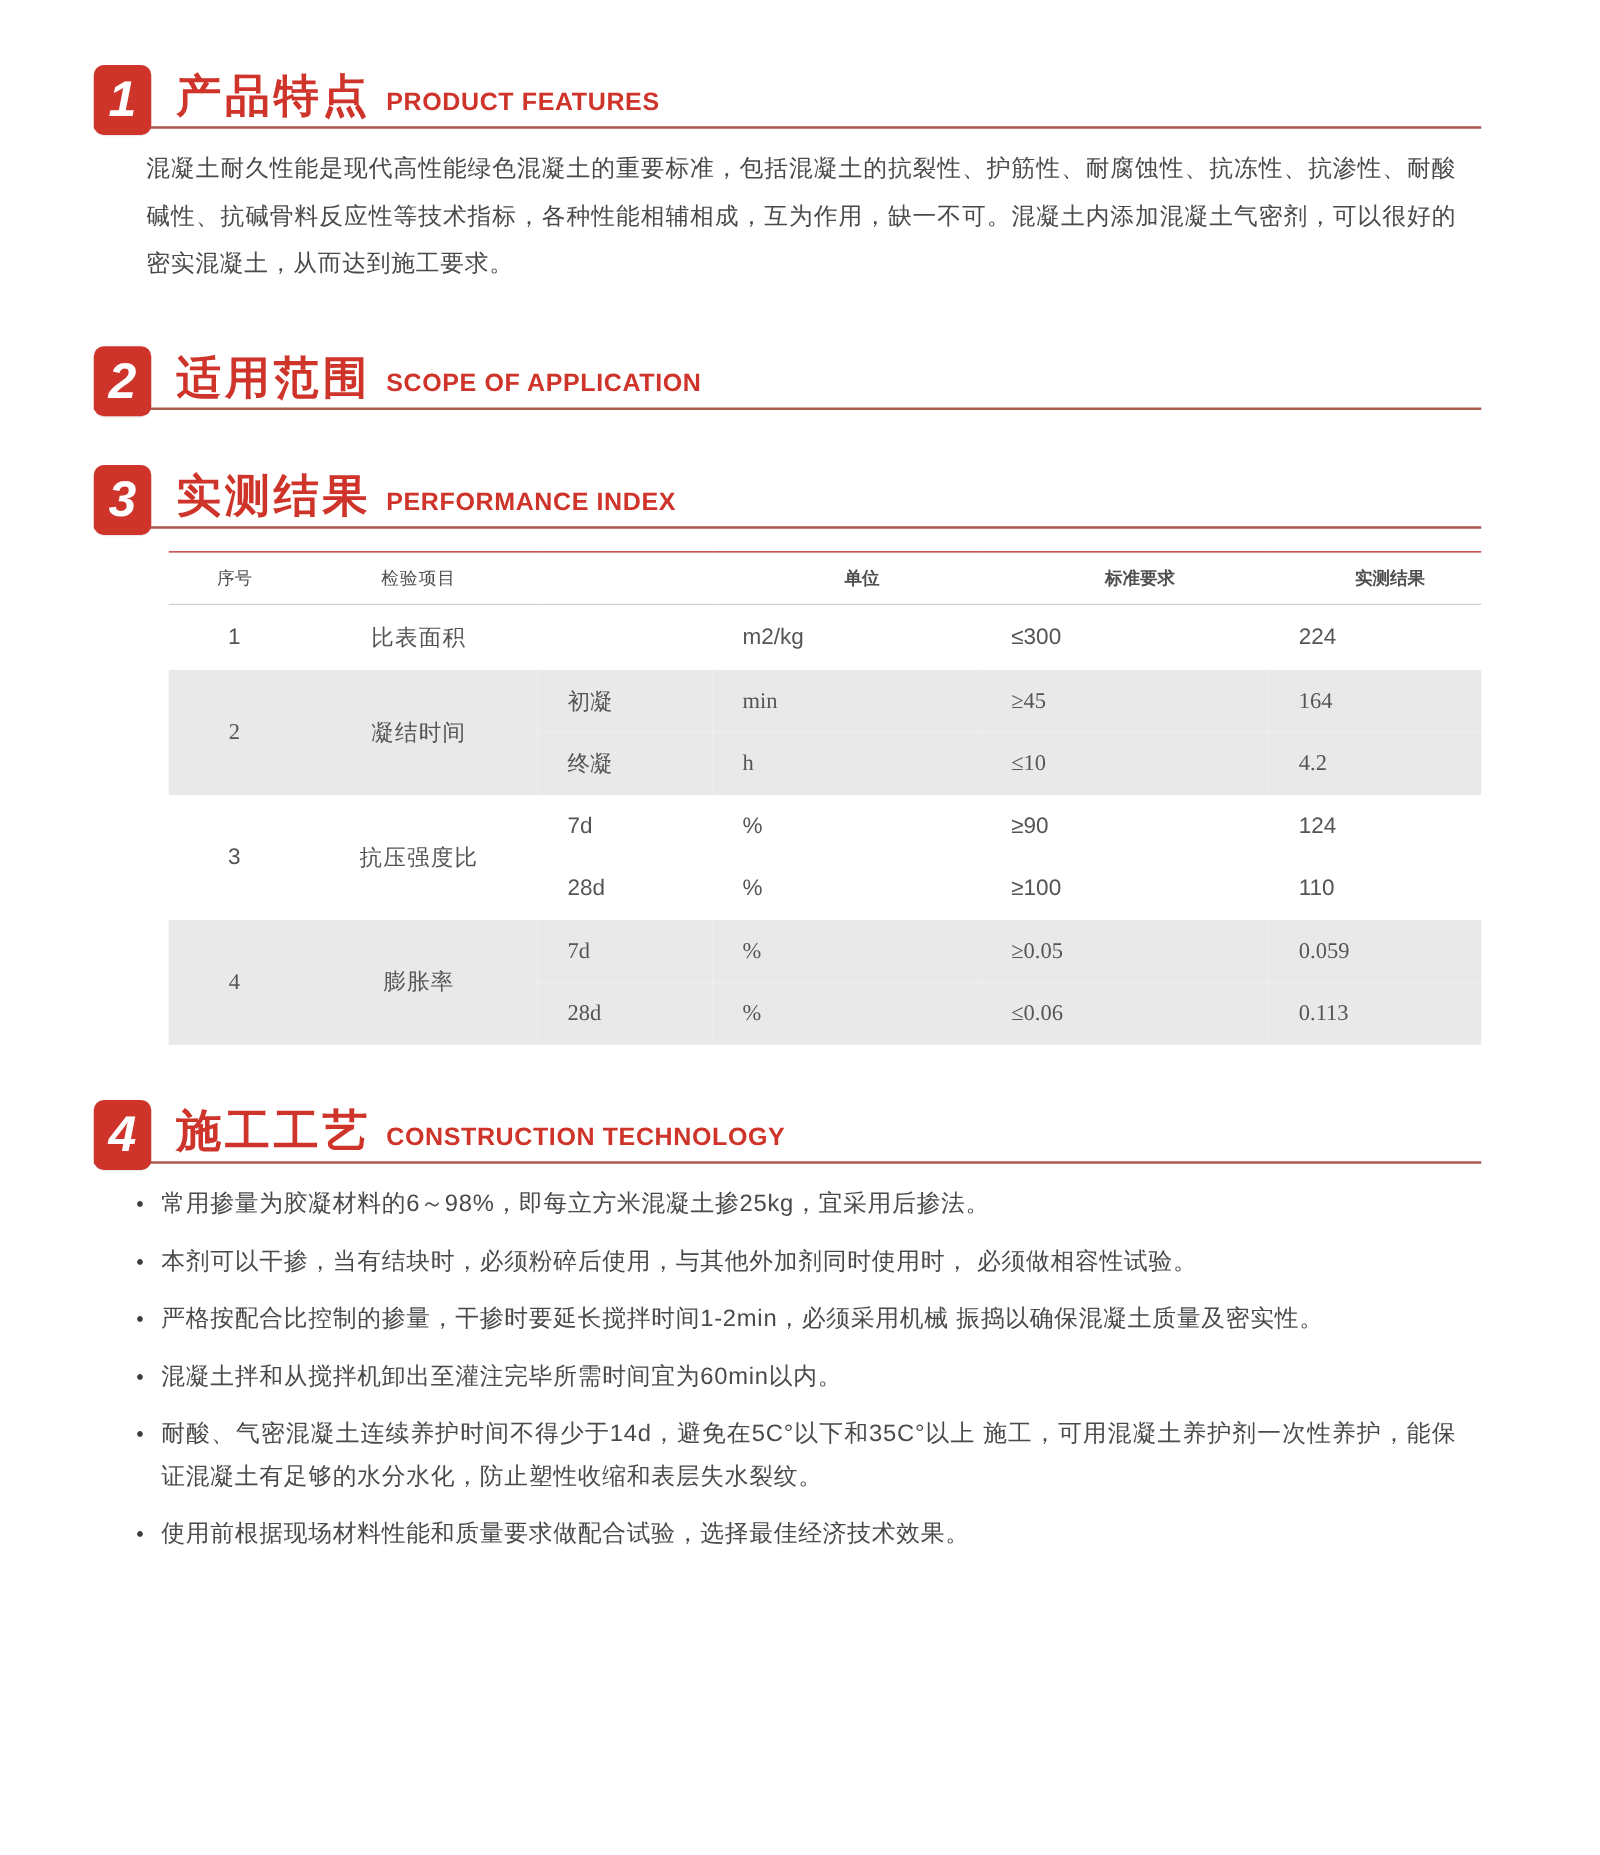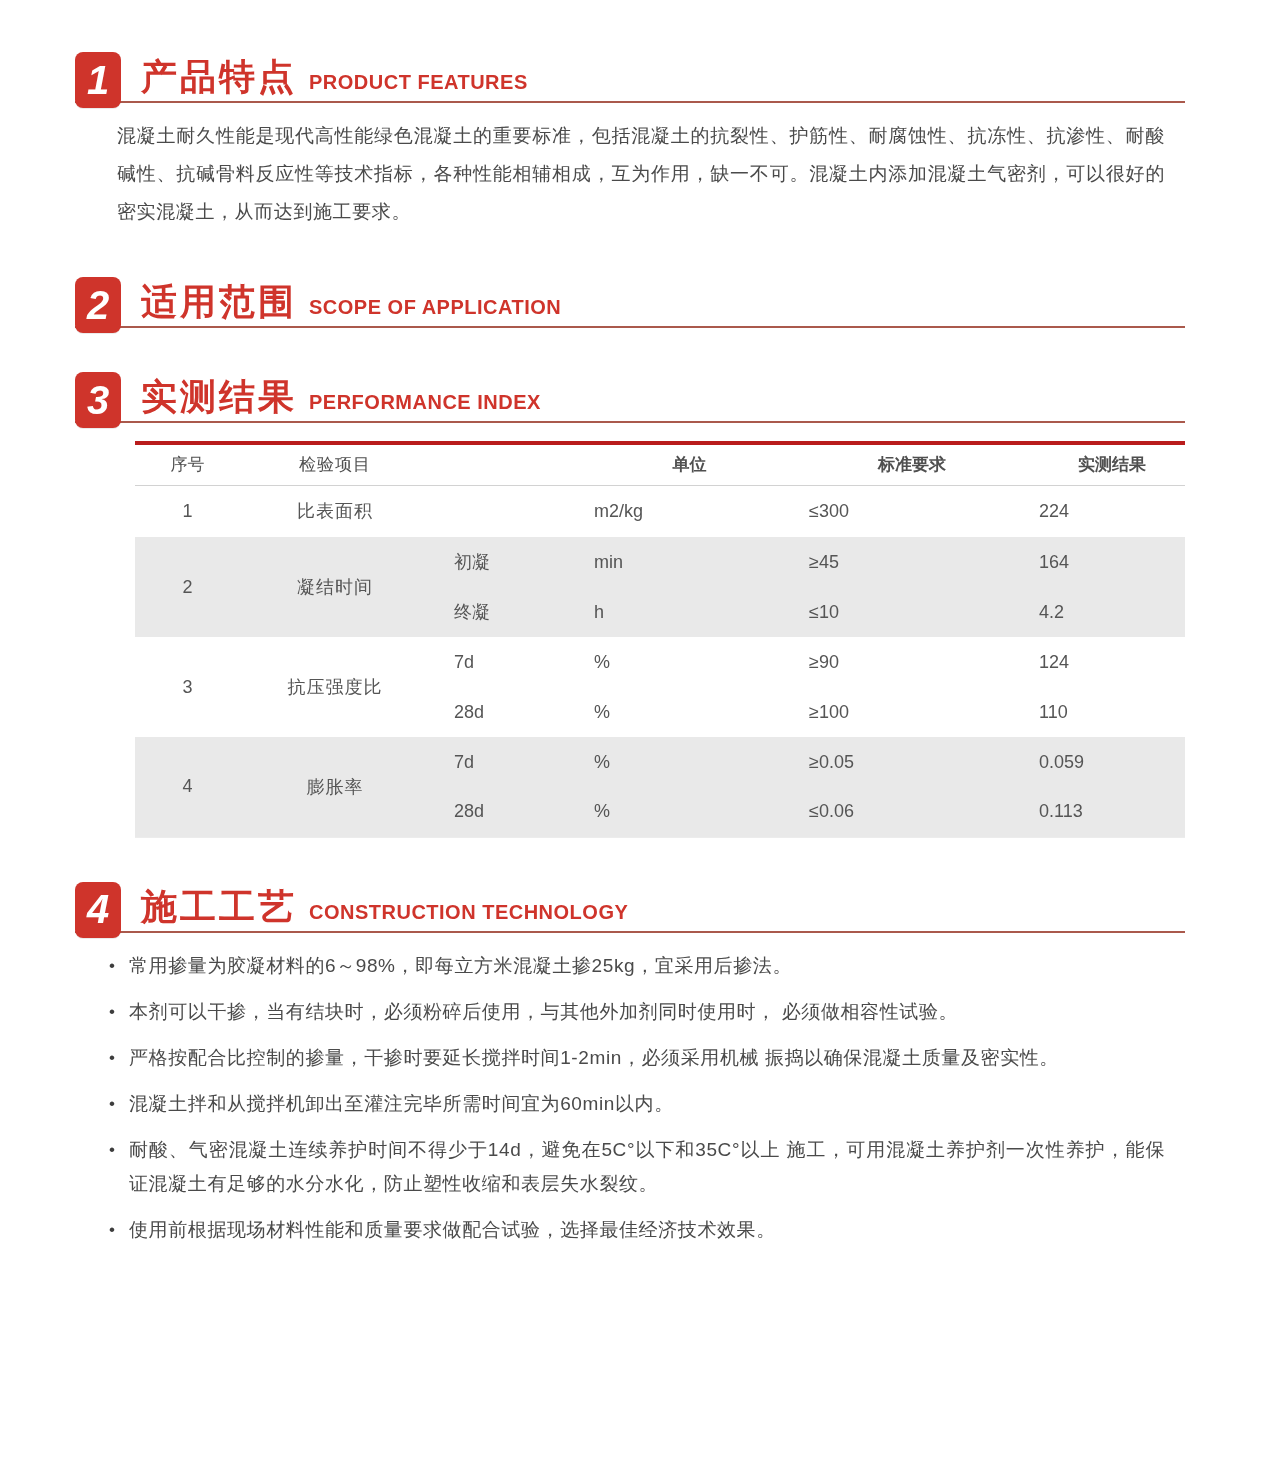--- a/index.html
+++ b/index.html
@@ -26,28 +26,28 @@
   
   .para{margin:14px 20px 0 42px;font-size:19px;line-height:38px;text-align:justify;letter-spacing:0.6px;color:var(--body);}
 
   section.blk2{margin-top:46px;}
   section.blk3{margin-top:44px;}
   section.blk4{margin-top:44px;}
 
   
   table.perf{border-collapse:collapse;table-layout:fixed;width:1050px;margin:18px 0 0 60px;
              font-size:18px;color:var(--tbl);border-bottom:1px solid #ececec;}
-  table.perf th{font-weight:normal;font-size:17px;color:#4f4f4f;height:42px;
-                border-top:4px solid #b91c1c;border-bottom:1px solid #d2d2d2;}
+  table.perf th{font-weight:normal;font-size:14px;color:#4f4f4f;height:42px;
+                border-top:1px solid #b91c1c;border-bottom:1px solid #d2d2d2;}
   table.perf td{height:50px;vertical-align:middle;}
   table.perf .c-no{text-align:center;}
   table.perf .c-item{text-align:center;letter-spacing:1px;}
   table.perf .c-sub,table.perf .c-unit,table.perf .c-req,table.perf .c-res{text-align:left;padding-left:24px;}
   table.perf th.c-unit,table.perf th.c-req,table.perf th.c-res{text-align:center;padding-left:24px;font-weight:bold;}
-  tr.stripe td{background:var(--stripe);}
+  tr.stripe td{background:var(--stripe);font-family:Liberation Serif, serif;}
   tr.first-row td{height:52px;}
 
   
   .bullets{margin:16px 20px 0 34px;list-style:none;}
   .bullets li{font-size:19px;line-height:34px;margin-bottom:12px;letter-spacing:0.6px;
               display:flex;align-items:flex-start;text-align:justify;}
   .dot{flex:0 0 auto;width:20px;color:#3d3d3d;font-size:17px;line-height:34px;}
   .bullets .btxt{flex:1 1 auto;}
 </style>
 </head>

